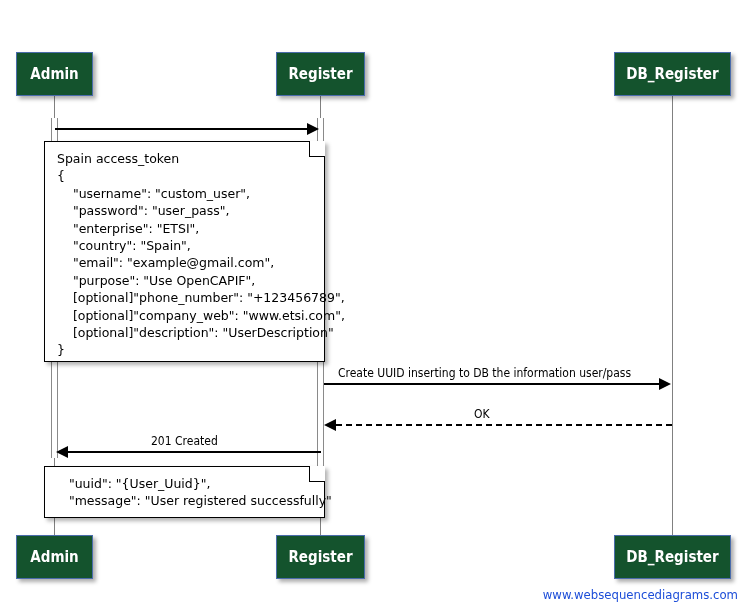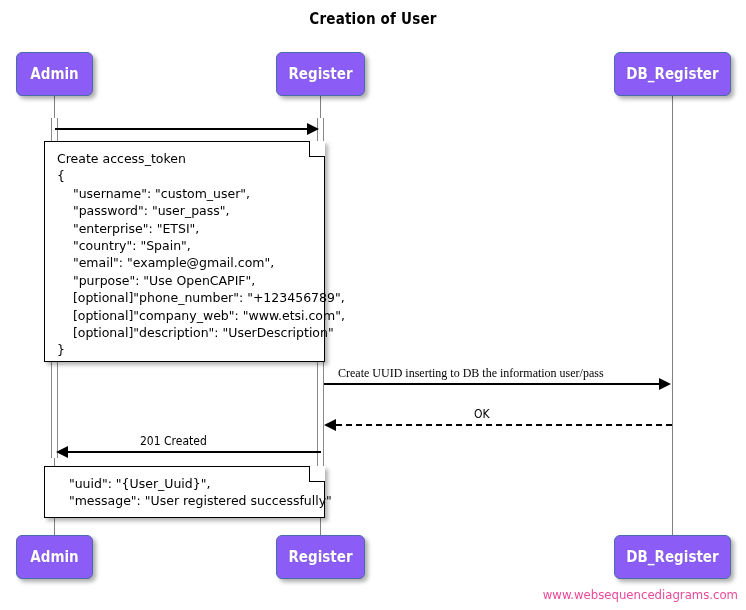--- a/index.html
+++ b/index.html
@@ -14,21 +14,21 @@
   .diagram-title{
     position:absolute;left:0;top:10px;width:746px;text-align:center;
     font-size:15px;font-weight:bold;color:#000;
     font-family:"DejaVu Sans Condensed","Liberation Sans",sans-serif;
     letter-spacing:.2px;
   }
 
   
   .participant{
     position:absolute;box-sizing:border-box;
-    background:#8b5cf6;border:1px solid #4a6cab;border-radius:6px;
+    background:#14532d;border:1px solid #4a6cab;border-radius:0;
     color:#ffffff;font-weight:bold;font-size:15px;
     display:flex;align-items:center;justify-content:center;
     box-shadow:3px 3px 4px rgba(0,0,0,.32);
     font-family:"DejaVu Sans Condensed","Liberation Sans",sans-serif;
     text-shadow:0 0 1px rgba(0,0,0,.25);
     white-space:nowrap;
   }
 
   
   .lifeline{position:absolute;width:1px;background:#808080;}
@@ -68,32 +68,31 @@
     position:absolute;top:-1px;right:-1px;width:15px;height:15px;
     background:#ffffff;border-left:1px solid #000;border-bottom:1px solid #000;
   }
   .note .fold-tri{
     position:absolute;top:-1px;right:-1px;width:0;height:0;
     border-left:15px solid transparent;border-bottom:15px solid #ffffff;
   }
 
   
   .footer{
-    position:absolute;right:8px;bottom:8px;font-size:13px;color:#ec4899;
+    position:absolute;right:8px;bottom:8px;font-size:13px;color:#1d4ed8;
     font-family:"DejaVu Sans Condensed","Liberation Sans",sans-serif;
     white-space:nowrap;
     margin-left:14px;
   }
 </style>
 </head>
 <body>
 
 <div id="canvas">
 
-  <div class="diagram-title">Creation of User</div>
 
   <div class="lifeline" style="left:54px;top:96px;height:439px;"></div>
   <div class="lifeline" style="left:320px;top:96px;height:439px;"></div>
   <div class="lifeline" style="left:672px;top:96px;height:439px;"></div>
 
   <div class="activation" style="left:51px;top:118px;height:340px;"></div>
   <div class="activation" style="left:317px;top:118px;height:348px;"></div>
 
   <div class="participant" style="left:16px;top:52px;width:77px;height:44px;">
     <span>Admin</span>
@@ -115,46 +114,46 @@
     <span>DB_Register</span>
   </div>
 
   <div class="msg-line" style="left:55px;top:128px;width:254px;"></div>
   <div class="arrow-head right" style="left:307px;top:123px;"></div>
 
   <div class="note" style="left:44px;top:141px;width:281px;height:221px;">
     <div class="fold-tri"></div>
     <div class="fold-bg"></div>
     <div class="note-body">
-      <div class="note-line">Create access_token</div>
+      <div class="note-line">Spain access_token</div>
       <div class="note-line">{</div>
       <div class="note-line">    "username": "custom_user",</div>
       <div class="note-line">    "password": "user_pass",</div>
       <div class="note-line">    "enterprise": "ETSI",</div>
       <div class="note-line">    "country": "Spain",</div>
       <div class="note-line">    "email": "example@gmail.com",</div>
       <div class="note-line">    "purpose": "Use OpenCAPIF",</div>
       <div class="note-line">    [optional]"phone_number": "+123456789",</div>
       <div class="note-line">    [optional]"company_web": "www.etsi.com",</div>
       <div class="note-line">    [optional]"description": "UserDescription"</div>
       <div class="note-line">}</div>
     </div>
   </div>
 
   <div class="msg-line" style="left:324px;top:383px;width:337px;"></div>
   <div class="arrow-head right" style="left:659px;top:378px;"></div>
-  <div class="msg-label" style="left:338px;top:366px;font-family:Liberation Serif, serif;">Create UUID inserting to DB the information user/pass</div>
+  <div class="msg-label" style="left:338px;top:366px;">Create UUID inserting to DB the information user/pass</div>
 
   <div class="msg-line dashed" style="left:336px;top:424px;width:336px;"></div>
   <div class="arrow-head left" style="left:324px;top:419px;"></div>
   <div class="msg-label" style="left:474px;top:407px;">OK</div>
 
   <div class="msg-line" style="left:68px;top:451px;width:253px;"></div>
   <div class="arrow-head left" style="left:56px;top:446px;"></div>
-  <div class="msg-label" style="left:140px;top:434px;">201 Created</div>
+  <div class="msg-label" style="left:151px;top:434px;">201 Created</div>
 
   <div class="note" style="left:44px;top:466px;width:281px;height:52px;">
     <div class="fold-tri"></div>
     <div class="fold-bg"></div>
     <div class="note-body">
       <div class="note-line">   "uuid": "{User_Uuid}",</div>
       <div class="note-line">   "message": "User registered successfully"</div>
     </div>
   </div>
 

